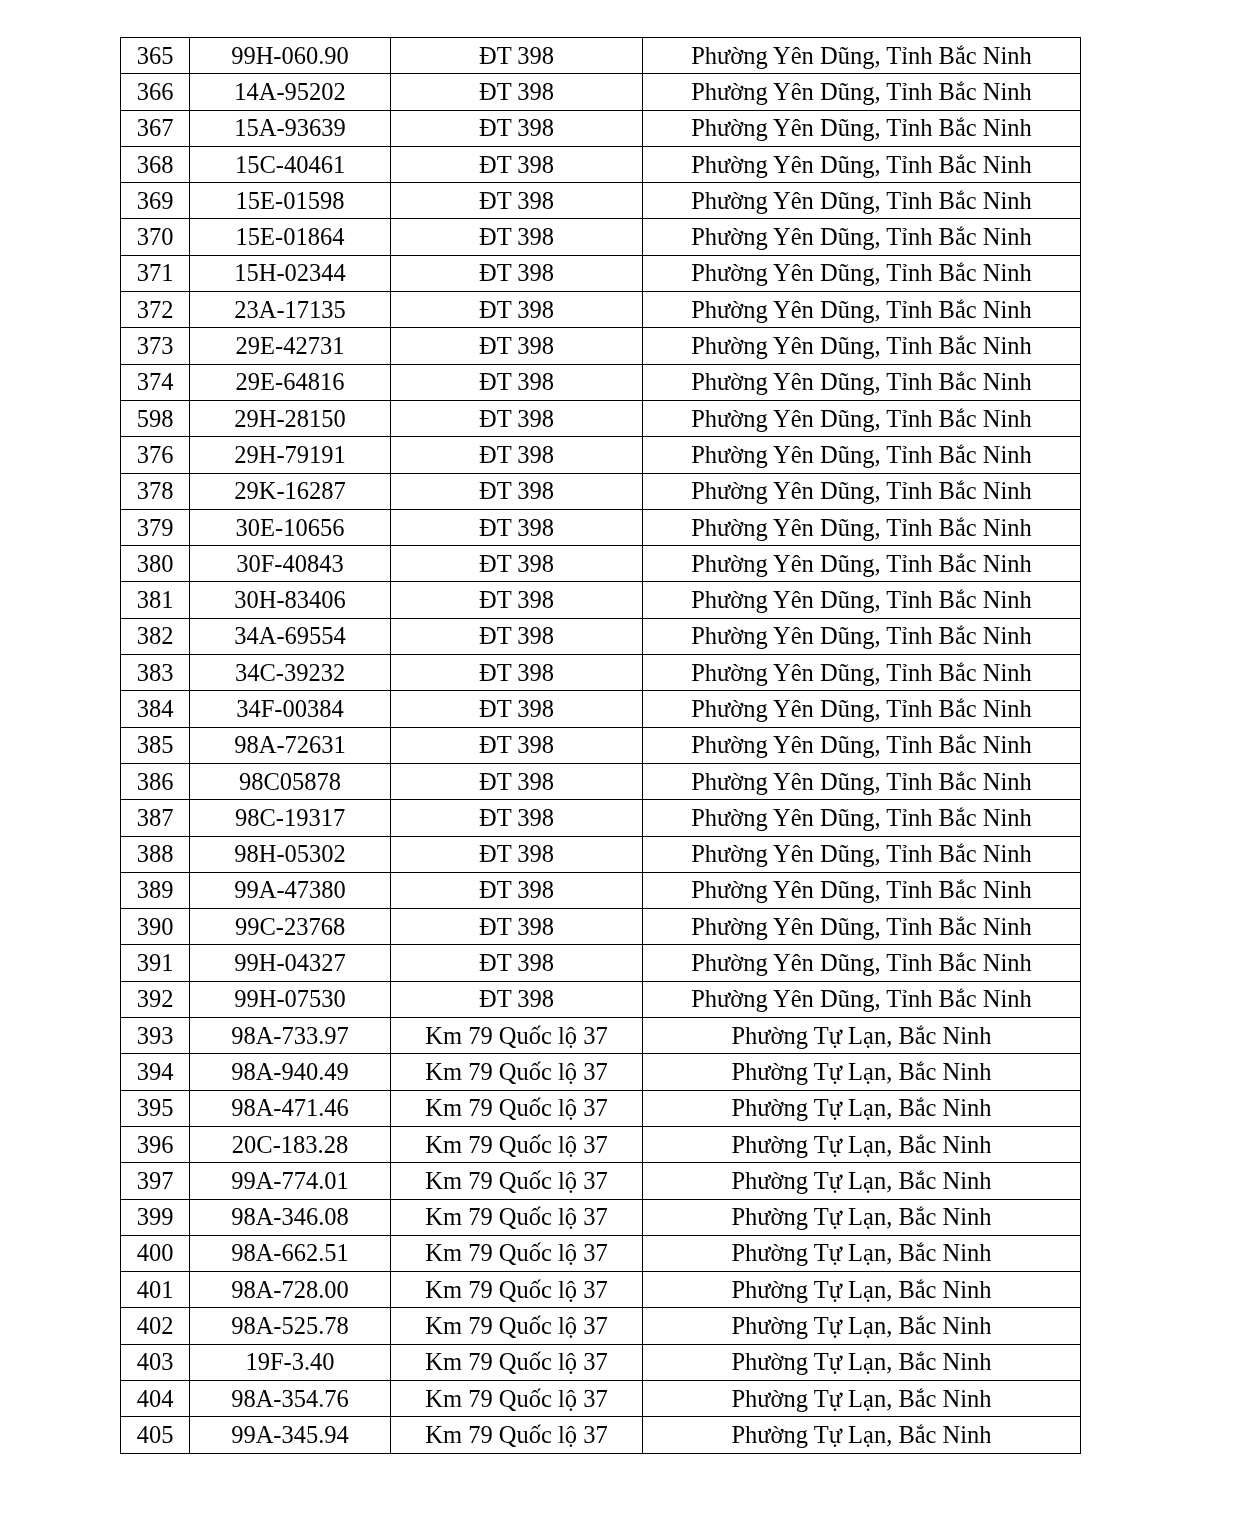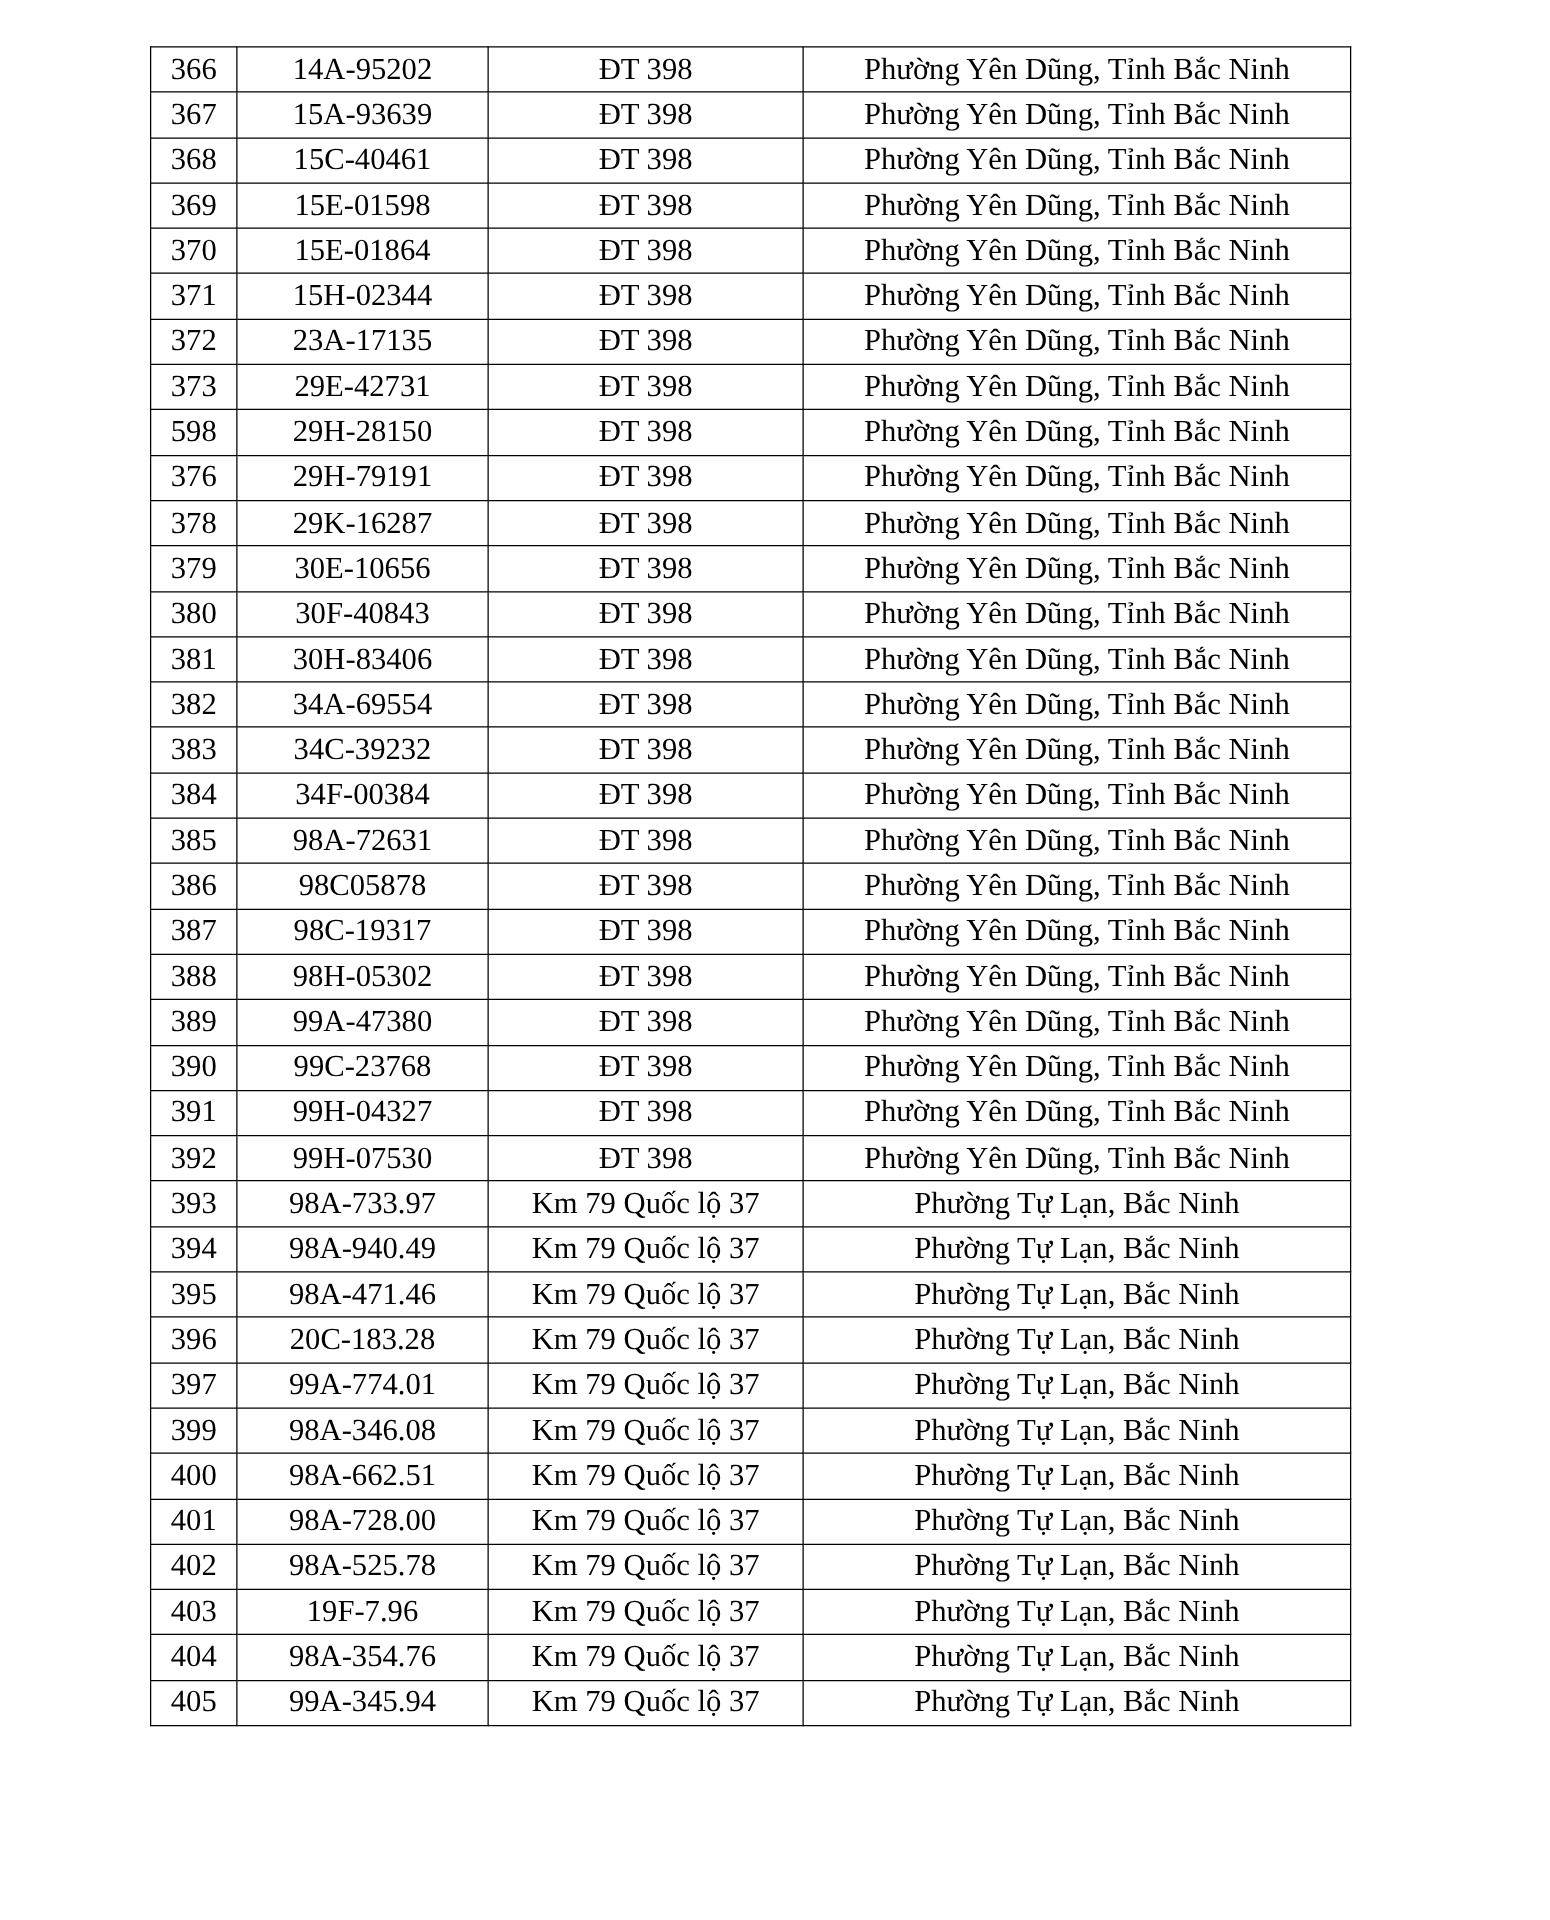--- a/index.html
+++ b/index.html
@@ -55,20 +55,26 @@
 <div id="sheet">
   <table class="violation-table">
     <colgroup>
       <col class="c-stt">
       <col class="c-plate">
       <col class="c-road">
       <col class="c-loc">
     </colgroup>
     <tbody id="table-body">
         <tr>
+          <td class="cell-stt">365</td>
+          <td class="cell-plate">99H-060.90</td>
+          <td class="cell-road">ĐT 398</td>
+          <td class="cell-loc">Phường Yên Dũng, Tỉnh Bắc Ninh</td>
+        </tr>
+        <tr>
           <td class="cell-stt">366</td>
           <td class="cell-plate">14A-95202</td>
           <td class="cell-road">ĐT 398</td>
           <td class="cell-loc">Phường Yên Dũng, Tỉnh Bắc Ninh</td>
         </tr>
         <tr>
           <td class="cell-stt">367</td>
           <td class="cell-plate">15A-93639</td>
           <td class="cell-road">ĐT 398</td>
           <td class="cell-loc">Phường Yên Dũng, Tỉnh Bắc Ninh</td>
@@ -103,20 +109,26 @@
           <td class="cell-road">ĐT 398</td>
           <td class="cell-loc">Phường Yên Dũng, Tỉnh Bắc Ninh</td>
         </tr>
         <tr>
           <td class="cell-stt">373</td>
           <td class="cell-plate">29E-42731</td>
           <td class="cell-road">ĐT 398</td>
           <td class="cell-loc">Phường Yên Dũng, Tỉnh Bắc Ninh</td>
         </tr>
         <tr>
+          <td class="cell-stt">374</td>
+          <td class="cell-plate">29E-64816</td>
+          <td class="cell-road">ĐT 398</td>
+          <td class="cell-loc">Phường Yên Dũng, Tỉnh Bắc Ninh</td>
+        </tr>
+        <tr>
           <td class="cell-stt">598</td>
           <td class="cell-plate">29H-28150</td>
           <td class="cell-road">ĐT 398</td>
           <td class="cell-loc">Phường Yên Dũng, Tỉnh Bắc Ninh</td>
         </tr>
         <tr>
           <td class="cell-stt">376</td>
           <td class="cell-plate">29H-79191</td>
           <td class="cell-road">ĐT 398</td>
           <td class="cell-loc">Phường Yên Dũng, Tỉnh Bắc Ninh</td>
@@ -260,21 +272,21 @@
           <td class="cell-loc">Phường Tự Lạn, Bắc Ninh</td>
         </tr>
         <tr>
           <td class="cell-stt">402</td>
           <td class="cell-plate">98A-525.78</td>
           <td class="cell-road">Km 79 Quốc lộ 37</td>
           <td class="cell-loc">Phường Tự Lạn, Bắc Ninh</td>
         </tr>
         <tr>
           <td class="cell-stt">403</td>
-          <td class="cell-plate">19F-7.96</td>
+          <td class="cell-plate">19F-3.40</td>
           <td class="cell-road">Km 79 Quốc lộ 37</td>
           <td class="cell-loc">Phường Tự Lạn, Bắc Ninh</td>
         </tr>
         <tr>
           <td class="cell-stt">404</td>
           <td class="cell-plate">98A-354.76</td>
           <td class="cell-road">Km 79 Quốc lộ 37</td>
           <td class="cell-loc">Phường Tự Lạn, Bắc Ninh</td>
         </tr>
         <tr>

